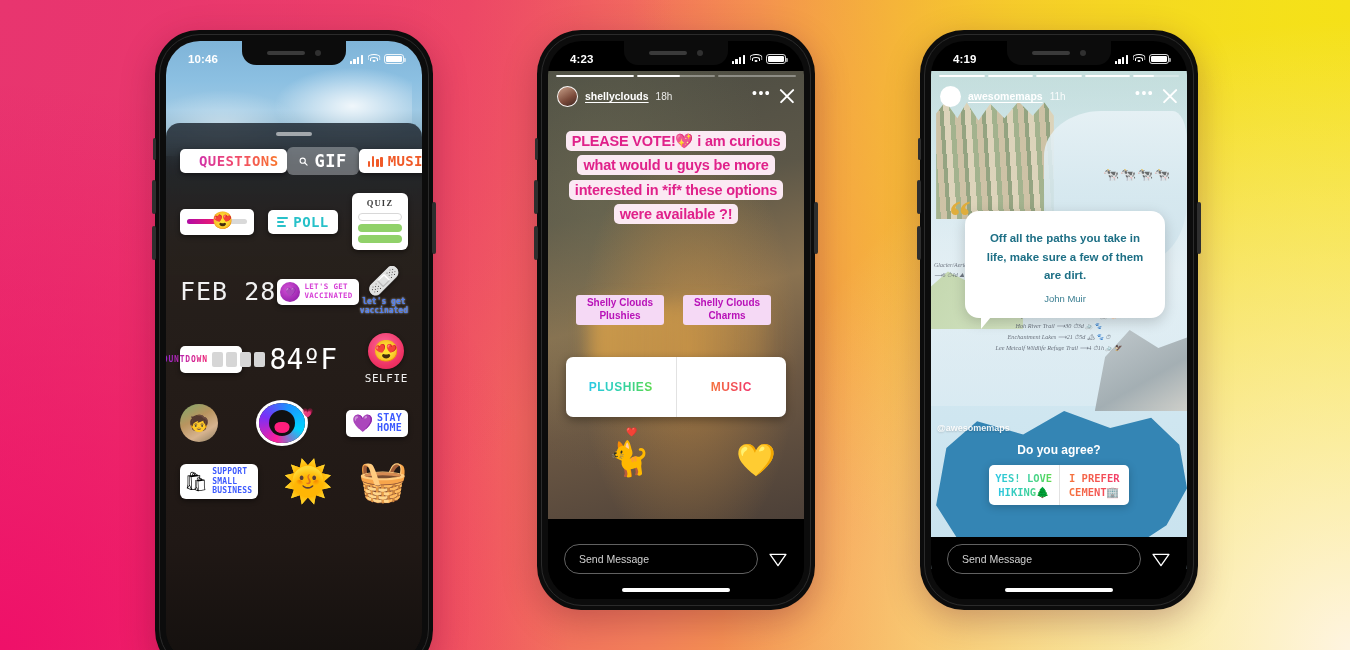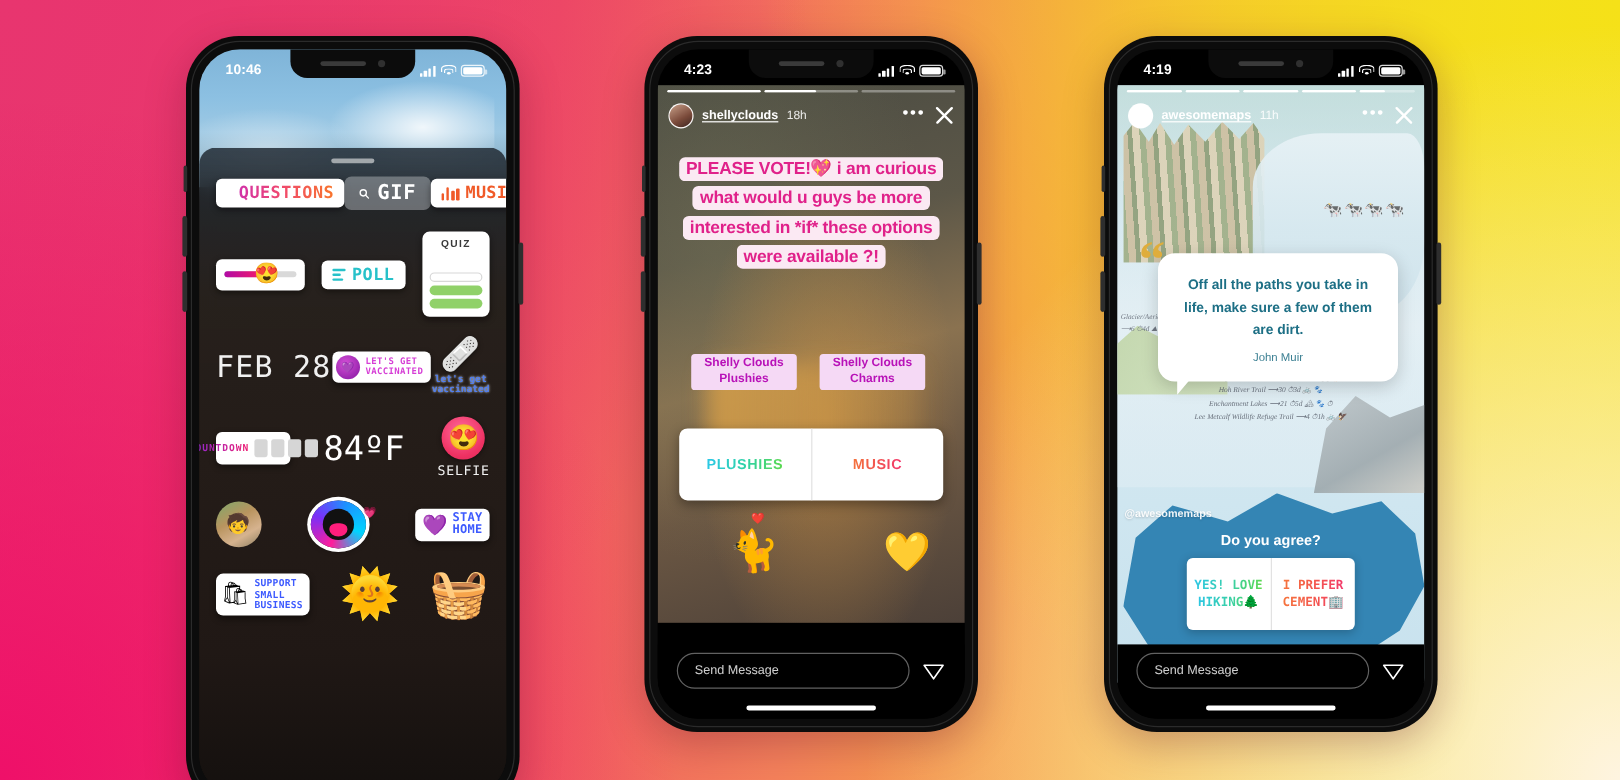--- a/index.html
+++ b/index.html
@@ -168,21 +168,21 @@
   }
   .slider-knob { position:absolute; left:42%; top:-7px; font-size:17px; line-height:1; }
 
   .poll-stk { padding: 4px 9px; gap:5px;text-align:right; }
   .poll-lines { display:flex; flex-direction:column; gap:2px; }
   .poll-lines i { display:block; height:2px; background:#27c1c9; border-radius:2px; }
   .poll-lines i:nth-child(1){width:11px}.poll-lines i:nth-child(2){width:7px}.poll-lines i:nth-child(3){width:9px}
   .poll-txt { font-size:14px; font-weight:900; letter-spacing:.4px; font-family:"DejaVu Sans Mono", monospace; color:#27c1c9; }
 
   .quiz-stk { width: 56px; padding: 5px 6px 7px; flex-direction:column; gap:3px; border-radius:6px; }
-  .quiz-ttl { font-size:8.5px; font-weight:900; letter-spacing:1.2px; font-family:Liberation Sans, sans-serif; color:#3a3a3a; margin-bottom:16px; }
+  .quiz-ttl { font-size:8.5px; font-weight:900; letter-spacing:1.2px; font-family:Liberation Serif, serif; color:#3a3a3a; margin-bottom:2px; }
   .quiz-bar { width:100%; height:8px; border-radius:5px; }
   .quiz-bar.empty { background:#fff; border:1px solid #d8d8d8; }
   .quiz-bar.fill  { background:#90d169; }
 
   .feb { color:#f1f1f1; font-size:25px; font-weight:400; letter-spacing:1px; font-family:"DejaVu Sans Mono", monospace; }
   .vax-stk { padding: 3px 6px 3px 3px; gap:4px; border-radius:5px; }
   .vax-circ {
     width:20px;height:20px;border-radius:50%;
     background: radial-gradient(circle at 40% 35%, #d44fd6 0%, #9b27b0 70%);
     display:flex;align-items:center;justify-content:center;color:#fff;font-size:9px;
@@ -402,21 +402,21 @@
     font-family:"Liberation Serif", serif;
   }
   .qtext { color:#1d6f85; font-size: 11.5px; font-weight: 700; line-height: 1.62; }
   .qauth { color:#3b7f92; font-size: 9.5px; margin-top: 8px; }
 
   .agree-ttl {
     position:absolute; left:0; right:0; top: 402px; z-index: 16;
     text-align:center; color:#fff; font-size: 12px; font-weight: 900;
   }
   .agree-card {
-    position:absolute; left: 58px; right: 58px; top: 424px; height: 60px; z-index: 16;
+    position:absolute; left: 58px; right: 58px; top: 424px; height: 40px; z-index: 16;
     background:#fff; border-radius: 5px; display:flex; overflow:hidden;
     box-shadow: 0 2px 8px rgba(0,0,0,.22);
   }
   .agree-opt {
     flex:1; display:flex; flex-direction:column; align-items:center; justify-content:center;
     font-size: 10.5px; font-weight: 700; line-height: 1.35;
     font-family:"DejaVu Sans Mono", monospace;
   }
   .agree-opt .l1, .agree-opt .l2 { white-space: nowrap; }
   .ag-a .l1, .ag-a .l2 { background: linear-gradient(100deg,#2cc6e6 0%, #3ad0a4 55%, #5fd94a 100%);

